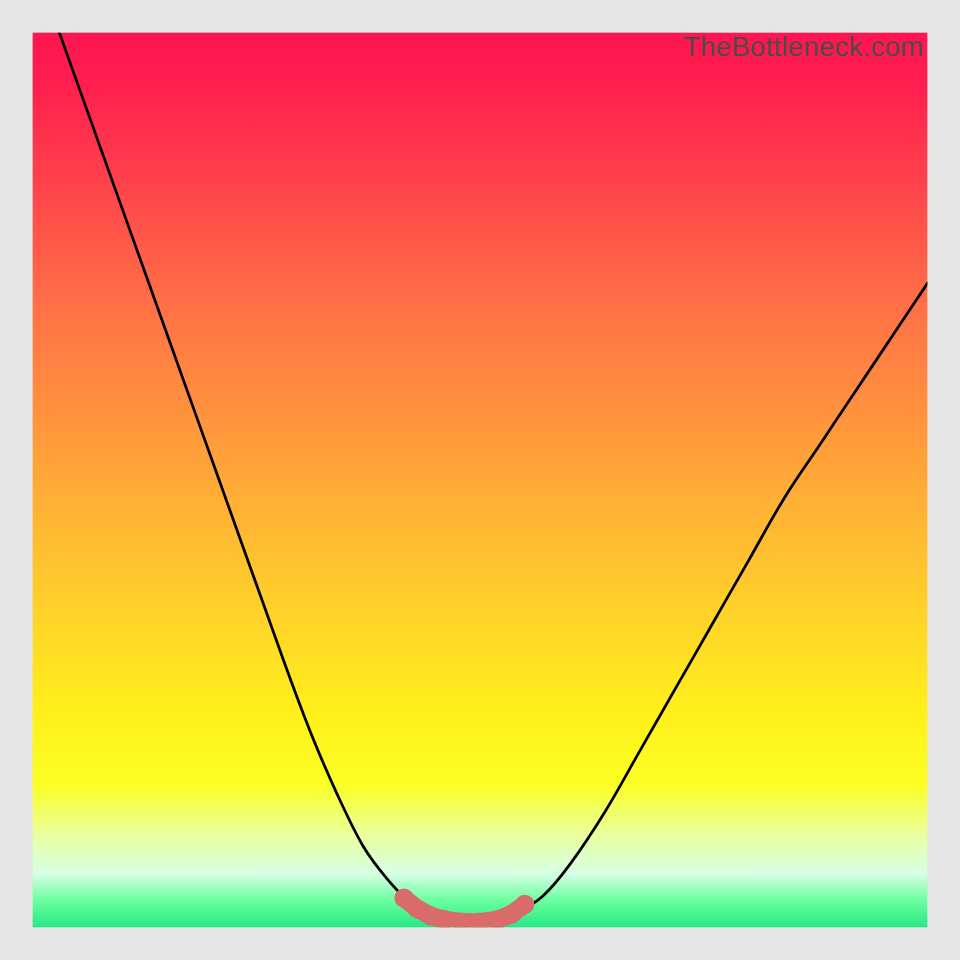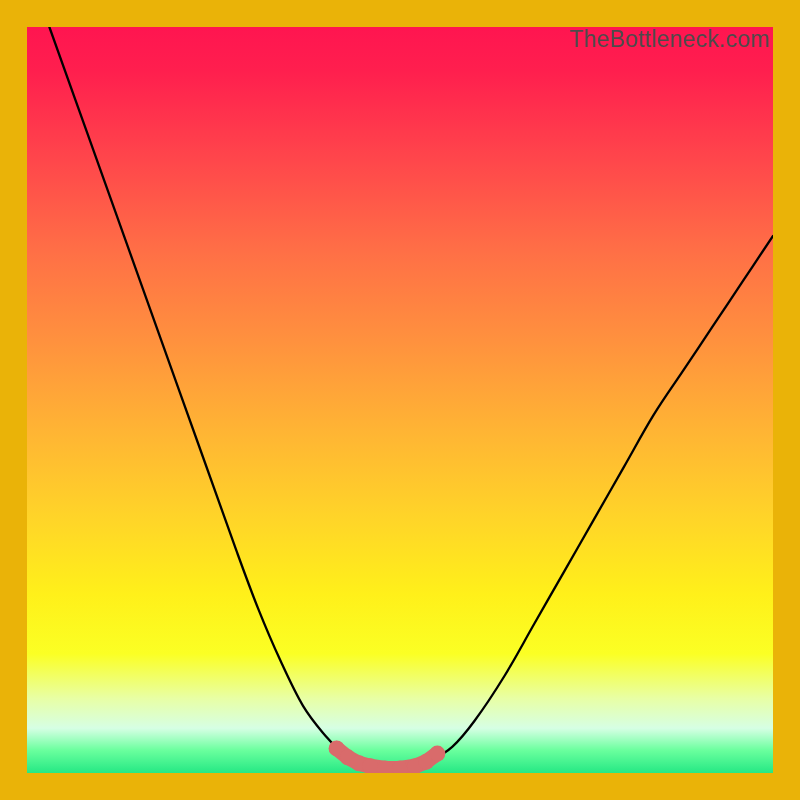--- a/index.html
+++ b/index.html
@@ -10,21 +10,21 @@
     background: #000;
     overflow: hidden;
     font-family: Arial, Helvetica, sans-serif;
   }
   .frame {
     position: absolute;
     left: 0;
     top: 0;
     width: 800px;
     height: 800px;
-    background: #eab308;
+    background: #e5e5e5;
   }
   .plot-area {
     position: absolute;
     left: 27px;
     top: 27px;
     width: 746px;
     height: 746px;
     overflow: hidden;
   }
   .gradient {

